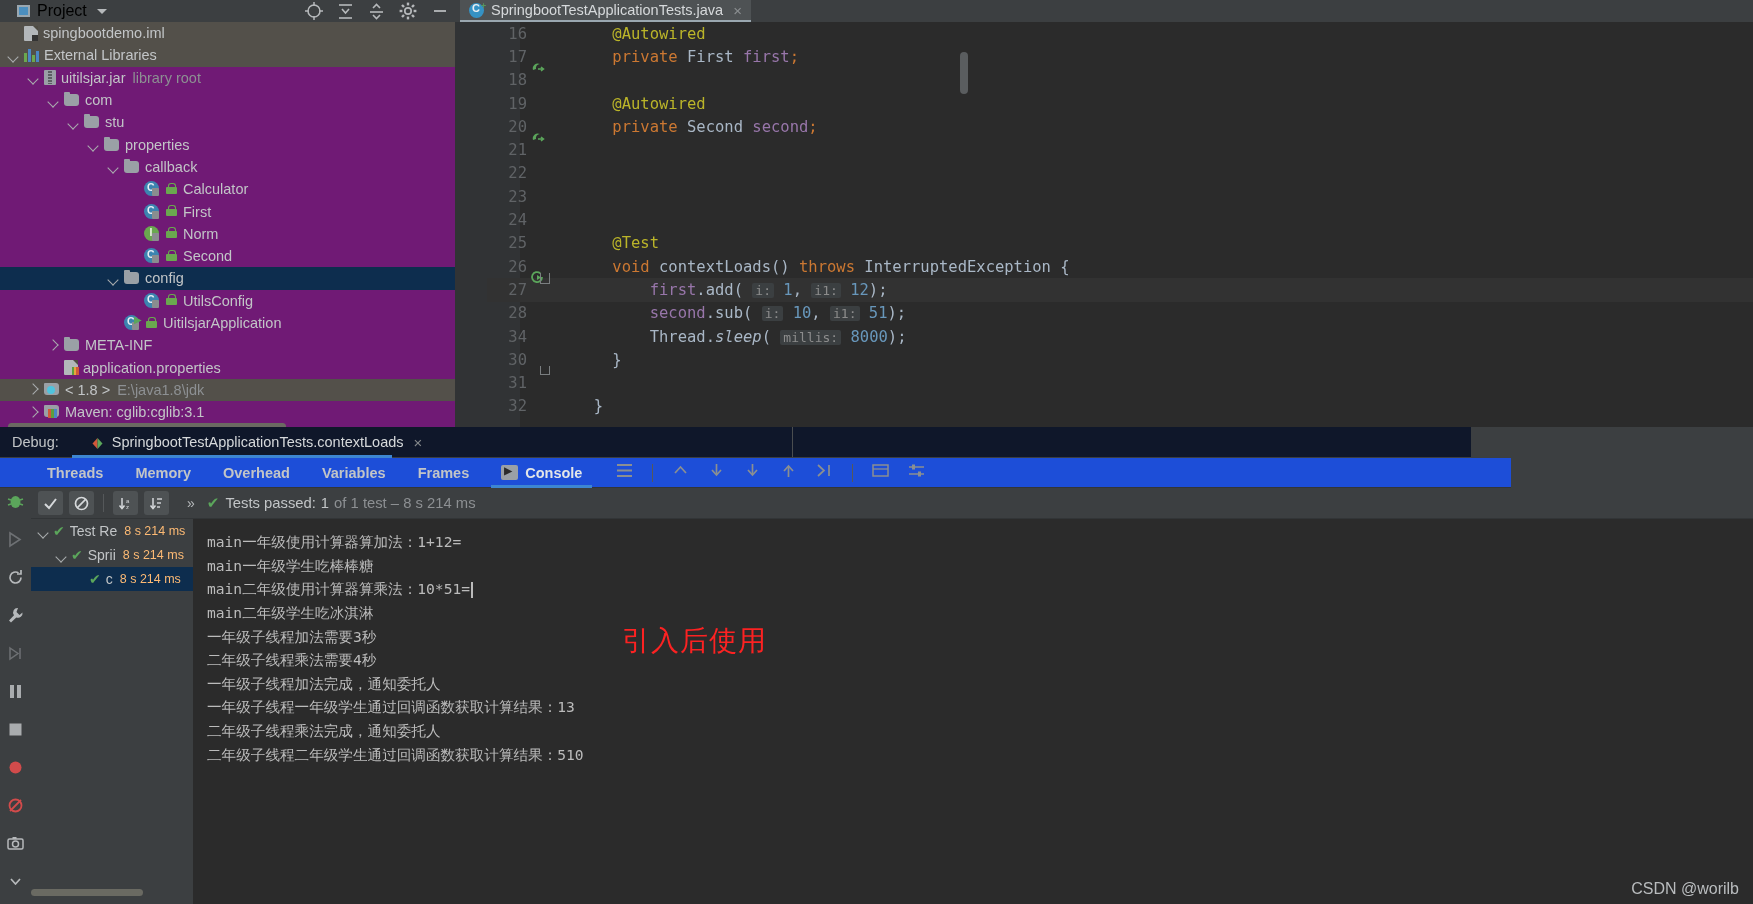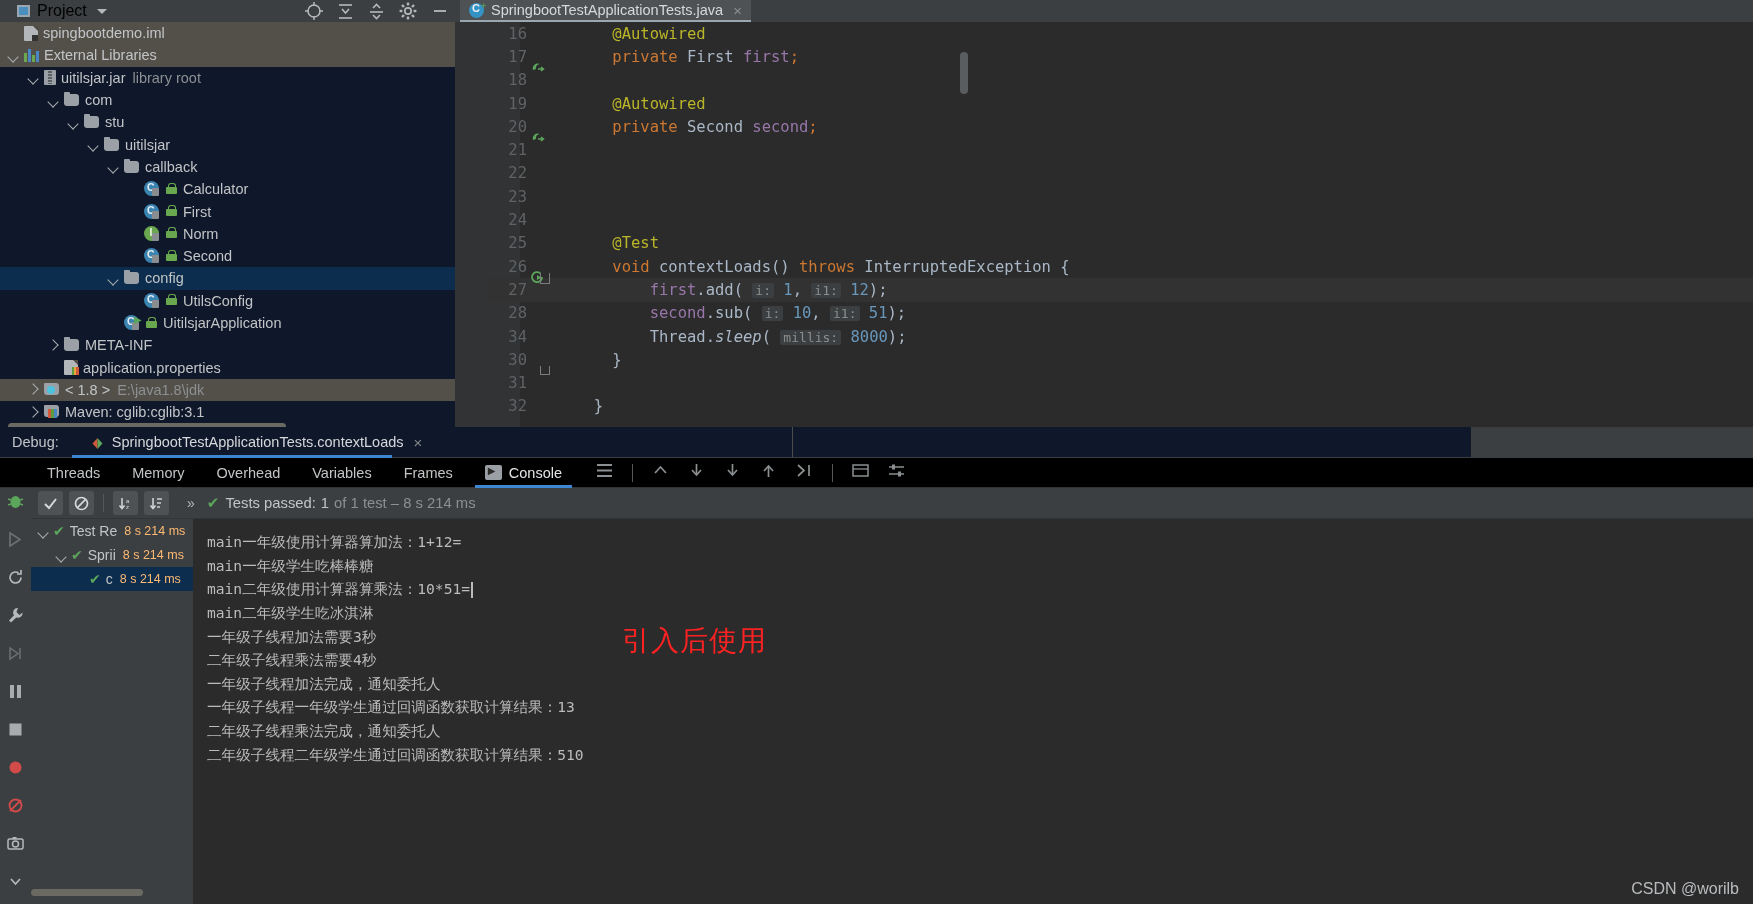--- a/index.html
+++ b/index.html
@@ -30,21 +30,21 @@
           display:flex; align-items:center; padding:0 9px 0 9px; border-bottom:2px solid #9aa7b0; }
   .etab .cls { width:15px;height:15px;border-radius:50%;background:#3592c4;margin-right:7px;
                position:relative; flex:none;}
   .etab .cls:after{ content:"C"; position:absolute; left:3px; top:-1px; font-size:11px; color:#e8eef2; font-weight:bold;}
   .etab .tplus { position:absolute; right:-2px; top:-2px; color:#57965c; font-size:9px; font-weight:bold;}
   .etab-label { color:#d6d9db; font-size:14.5px; white-space:nowrap;}
   .etab-x { color:#8b8f91; font-size:15px; margin-left:10px;}
 
   
   .tree { position:absolute; left:0; top:22px; width:547px; height:405px;
-          background:#0f172a; overflow:hidden; font-size:14.5px;}
+          background:#701a75; overflow:hidden; font-size:14.5px;}
   .trow { height:22.3px; display:flex; align-items:center; color:#c2c5c7; white-space:nowrap; position:relative;}
   .trow.sel { background:#0d2d4e; }
   .trow.hl { background:#53504a; }
   .arrow { width:11px; height:11px; position:relative; flex:none; }
   .arrow.dn:before { content:""; position:absolute; left:1px; top:3px; width:7px;height:7px;
       border-right:1.6px solid #a9acae; border-bottom:1.6px solid #a9acae; transform:rotate(45deg);}
   .arrow.rt:before { content:""; position:absolute; left:1px; top:1px; width:7px;height:7px;
       border-right:1.6px solid #a9acae; border-top:1.6px solid #a9acae; transform:rotate(45deg);}
   .ico { width:16px;height:16px;flex:none;margin-right:5px;position:relative;}
   .ico-folder { background:#9aa0a6; border-radius:1px 3px 3px 3px; width:15px;height:12px;}
@@ -104,22 +104,22 @@
               display:flex; align-items:center; }
   .dbg-label { color:#c2c5c7; font-size:14.5px; margin-left:12px; }
   .dbg-tab { margin-left:32px; height:30px; display:flex; align-items:center; position:relative;
              padding-right:370px; border-right:1px solid #4a4d4f;justify-content:flex-end;}
   .dbg-tab .rdiamond { width:13px;height:13px;margin-right:8px;position:relative;}
   .dbg-tab-label { color:#d6d9db; font-size:14.5px;}
   .dbg-tab-x { color:#85898b; font-size:15px; margin-left:10px; }
   .dbg-underline { position:absolute; left:72px; top:455px; width:320px; height:3px; background:#3d86d1;}
 
   
-  .dbg-tabs { position:absolute; left:0; top:458px; width:1753px; height:30px; background:#000000;
-              display:flex; align-items:center; border-bottom:1px solid #323537;}
+  .dbg-tabs { position:absolute; left:0; top:458px; width:1511px; height:30px; background:#1d4ed8;
+              display:flex; align-items:center; border-bottom:1px solid #323537;font-weight:bold;}
   .dtab { color:#c2c5c7; font-size:14.5px; padding:0 16px; height:30px; display:flex; align-items:center;
           position:relative; }
   .dtab.active { color:#e3e6e8; }
   .dtab.active:after{ content:""; position:absolute; left:6px; right:6px; bottom:0; height:2.5px; background:#3d86d1;}
   .conbox { width:17px;height:15px;background:#9aa0a6;border-radius:2px;margin-right:7px;position:relative;}
   .conbox:after{ content:"\25B6"; position:absolute; left:3px; top:0px; font-size:10px; color:#2b2b2b;}
   .dtools { display:flex; align-items:center; gap:19px; margin-left:18px; }
 
   
   .vbar { position:absolute; left:0; top:488px; width:31px; height:416px; background:#3c3f41;
@@ -270,21 +270,21 @@
         </span>
         <span>stu</span>
       </div>
       <div class="trow">
         <span style="display:inline-block;width:88px;flex:none"></span>
         <span class="arrow dn"></span>
         <span style="width:5px;flex:none"></span>
         <span class="ico">
           <span class="ico-folder" style="position:absolute;top:2px"></span>
         </span>
-        <span>uitilsjar</span>
+        <span>properties</span>
       </div>
       <div class="trow">
         <span style="display:inline-block;width:108px;flex:none"></span>
         <span class="arrow dn"></span>
         <span style="width:5px;flex:none"></span>
         <span class="ico">
           <span class="ico-folder" style="position:absolute;top:2px"></span>
         </span>
         <span>callback</span>
       </div>

